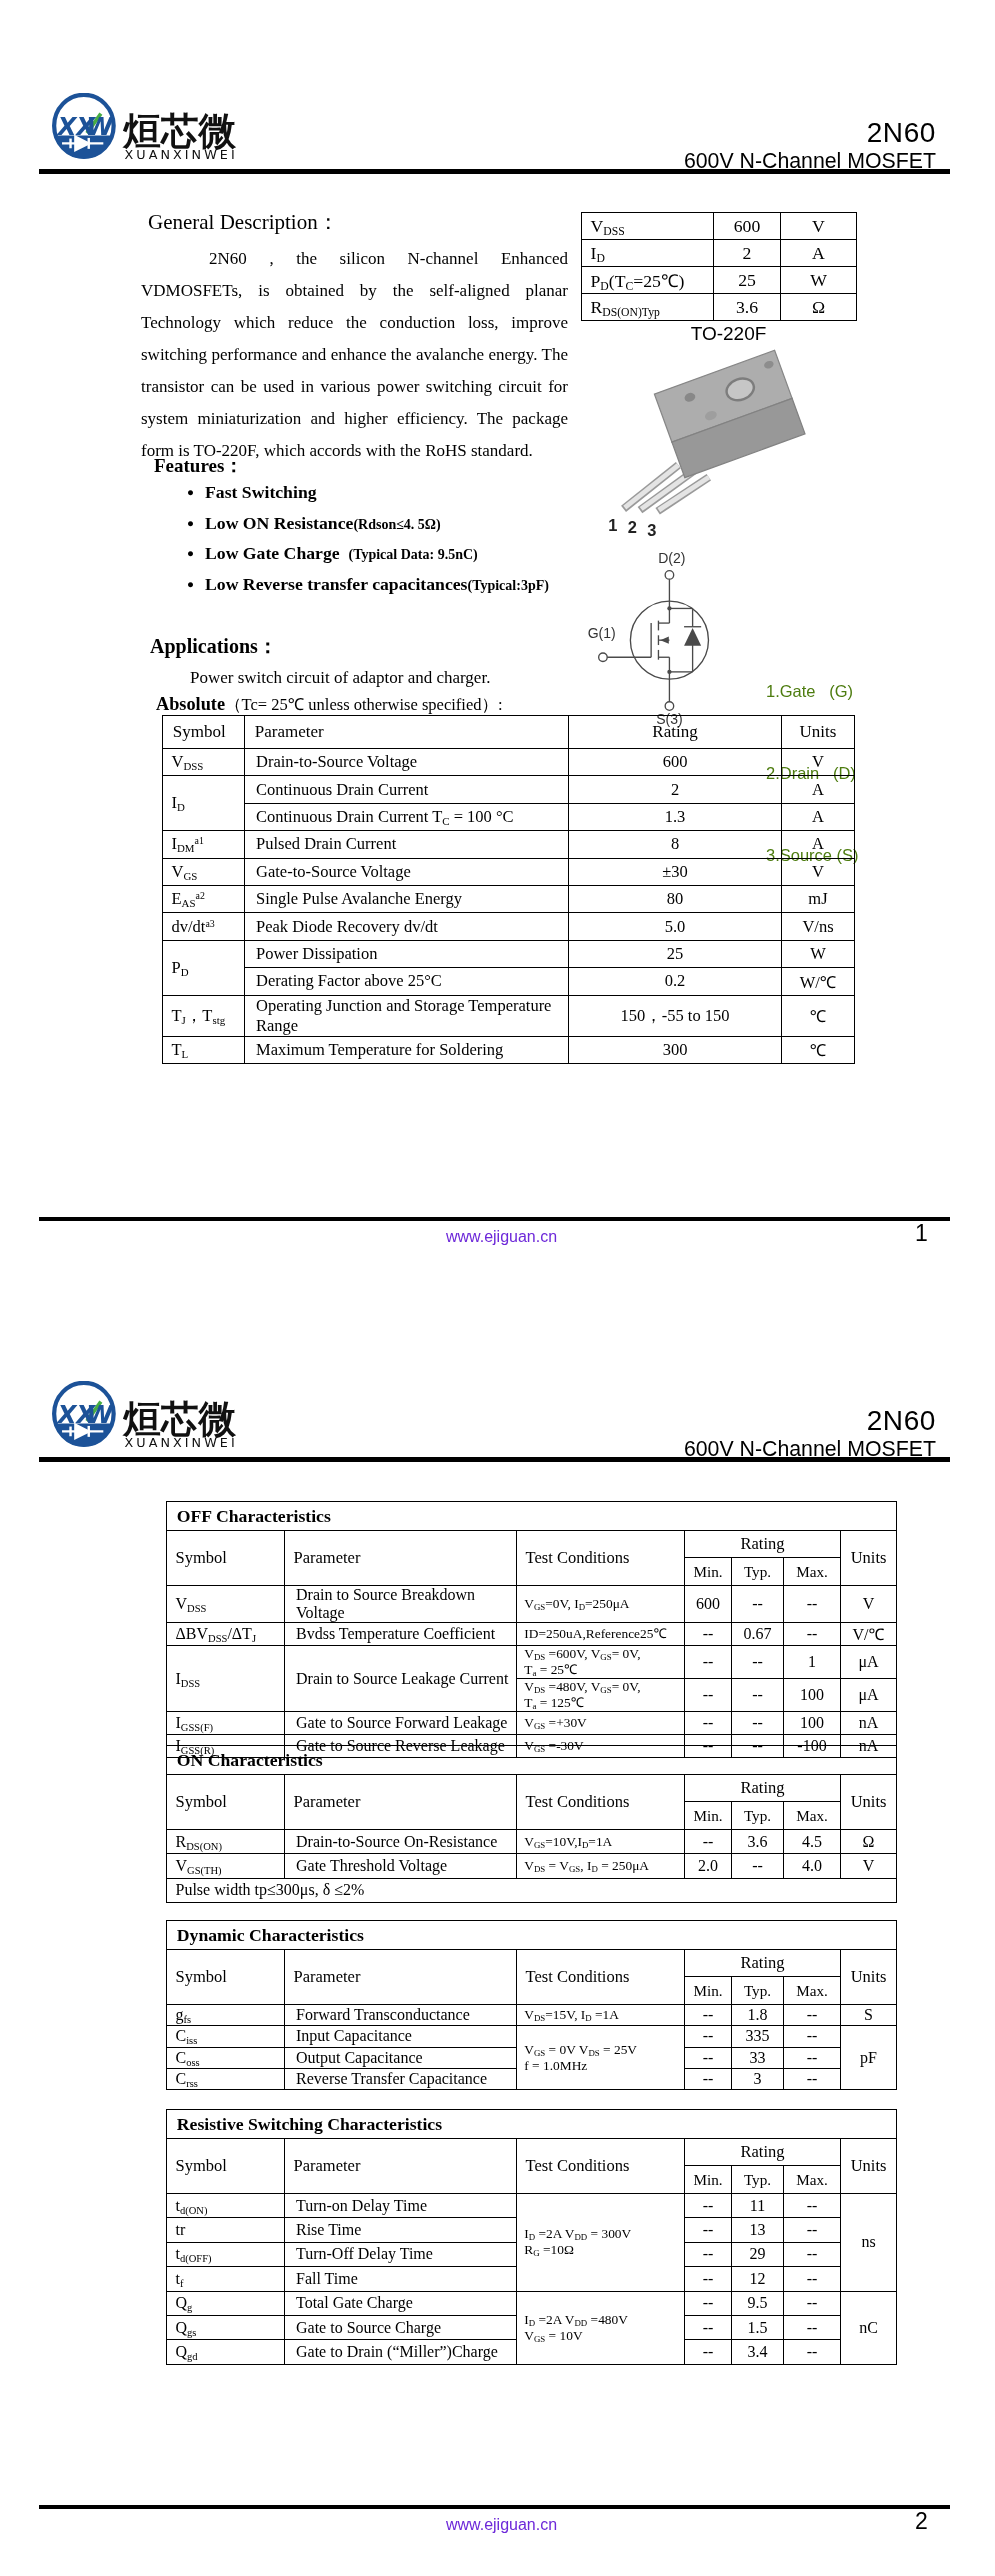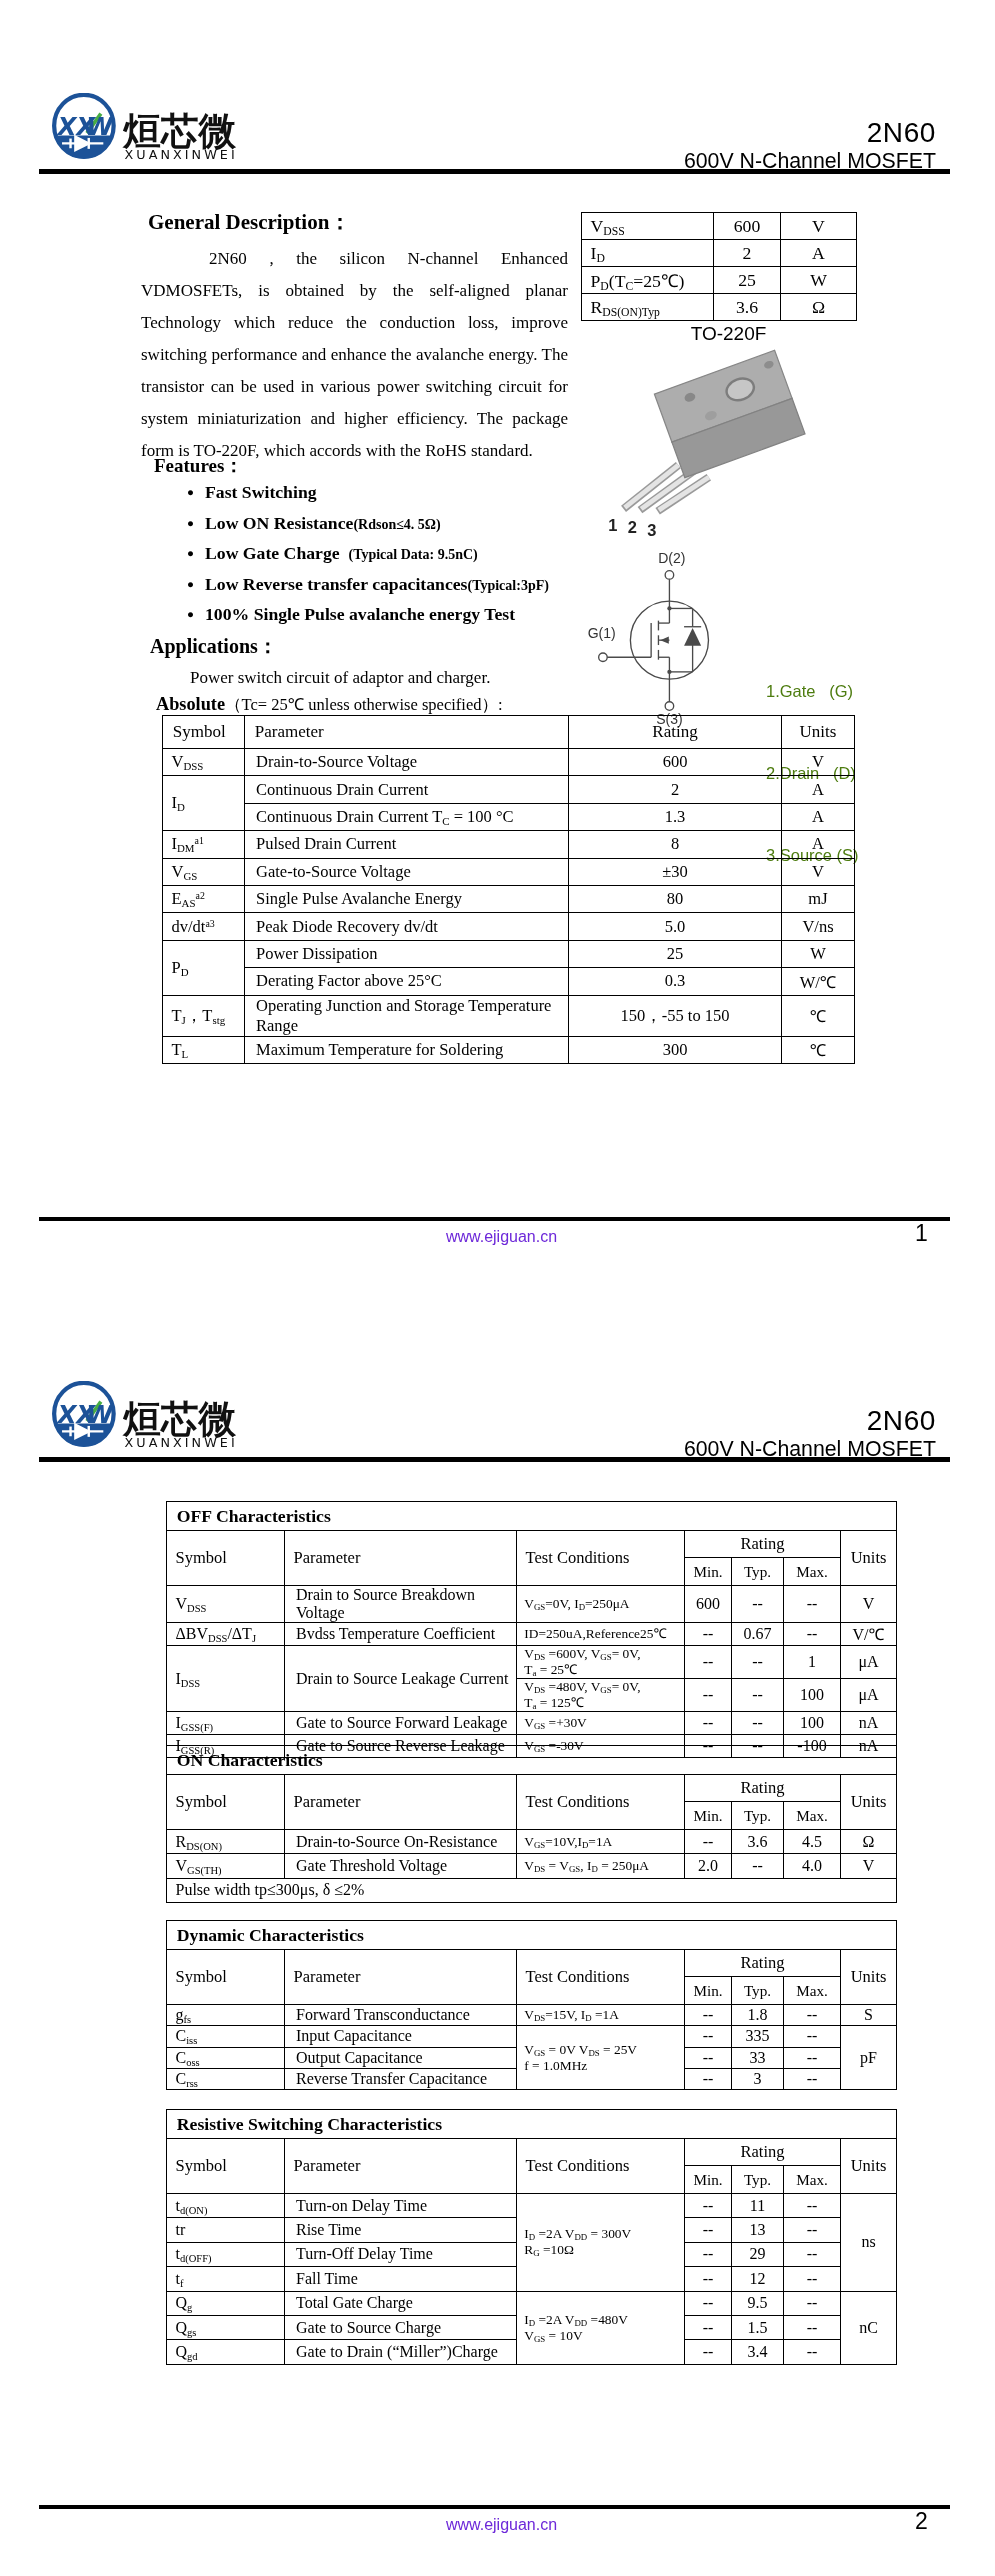--- a/index.html
+++ b/index.html
@@ -14,21 +14,21 @@
   .part-no { font-size:28px; line-height:32px; letter-spacing:0.6px; }
   .subtitle { font-size:21.3px; line-height:25.6px; }
   .hrule { position:absolute; left:39px; width:911px; height:4.9px; background:#000; top:169px; }
 
   
   .foot-rule { position:absolute; left:39px; width:911px; height:4.3px; background:#000; top:1217px; }
   .foot-url { position:absolute; left:4px; width:995px; top:1228px; text-align:center; font-family:"Liberation Sans",sans-serif; font-size:16px; color:#6d28d9; }
   .foot-num { position:absolute; left:915px; top:1220px; font-family:"Liberation Sans",sans-serif; font-size:23px; }
 
   
-  .gd-title { position:absolute; left:148px; top:208px; font-size:21px; font-weight:bold; }
+  .gd-title { position:absolute; left:148px; top:208px; font-size:21px; font-weight:normal; }
   .gd-text { position:absolute; left:141px; top:243px; width:427px; font-size:17px; line-height:32px; text-align:justify; text-indent:68px; }
   .feat-title { position:absolute; left:154px; top:453px; font-size:19px; font-weight:bold; }
   .feat-list { position:absolute; left:187px; top:482px; list-style:none; }
   .feat-list li { height:30.5px; font-weight:bold; font-size:17.7px; white-space:nowrap; }
   .feat-list li::before { content:"●"; font-size:11.6px; vertical-align:1.8px; margin-right:11px; }
   .feat-note { font-size:14px; font-weight:bold; }
   .app-title { position:absolute; left:150px; top:633px; font-size:20px; font-weight:bold; }
   .app-text { position:absolute; left:190px; top:668px; font-size:17px; }
   .abs-title { position:absolute; left:156px; top:692px; font-size:18.3px; }
   .abs-title b { font-size:18.3px; }
@@ -195,21 +195,20 @@
     <div>2.Drain   (D)</div>
     <div>3.Source (S)</div>
   </div>
 
   <div class="feat-title">Features：</div>
   <ul class="feat-list">
     <li><span>Fast Switching</span><span class="feat-note"></span></li>
     <li><span>Low ON Resistance</span><span class="feat-note">(Rdson≤4. 5Ω)</span></li>
     <li><span>Low Gate Charge</span>&nbsp;&nbsp;<span class="feat-note">(Typical Data: 9.5nC)</span></li>
     <li><span>Low Reverse transfer capacitances</span><span class="feat-note">(Typical:3pF)</span></li>
-    <li><span>100% Single Pulse avalanche energy Test</span><span class="feat-note"></span></li>
   </ul>
 
   <div class="app-title">Applications：</div>
   <div class="app-text">Power switch circuit of adaptor and charger.</div>
 
   <div class="abs-title"><b>Absolute</b><span class="rest">（Tc= 25℃  unless otherwise specified）:</span></div>
 
   <table class="abs-table">
     <colgroup>
         <col style="width:82px">
@@ -268,21 +267,21 @@
           <td class="unit">V/ns</td>
         </tr>
         <tr>
           <td rowspan="2" class="sym">P<sub>D</sub></td>
           <td class="par">Power Dissipation</td>
           <td class="num">25</td>
           <td class="unit">W</td>
         </tr>
         <tr>
           <td class="par">Derating Factor above 25°C</td>
-          <td class="num">0.3</td>
+          <td class="num">0.2</td>
           <td class="unit">W/℃</td>
         </tr>
         <tr>
           <td class="sym">T<sub>J</sub>，T<sub>stg</sub></td>
           <td class="par">Operating Junction and Storage Temperature Range</td>
           <td class="num">150，-55 to 150</td>
           <td class="unit">℃</td>
         </tr>
         <tr>
           <td class="sym">T<sub>L</sub></td>

